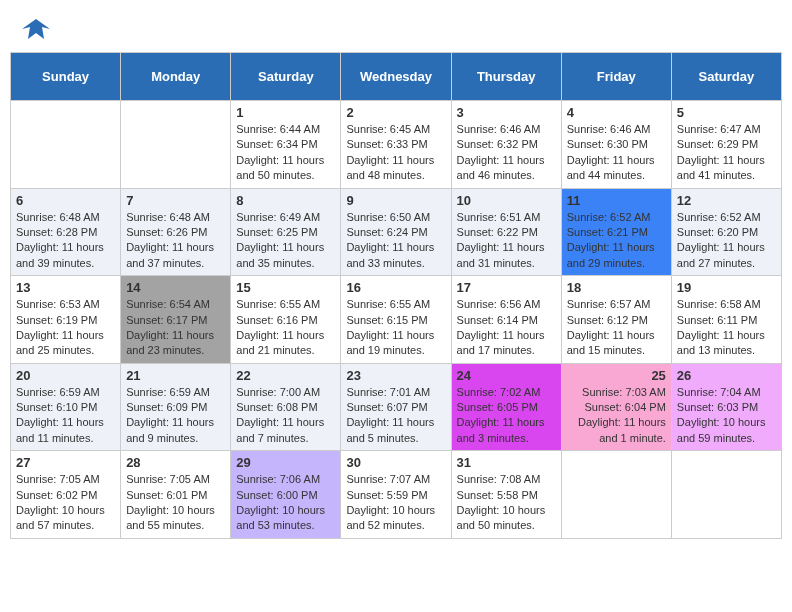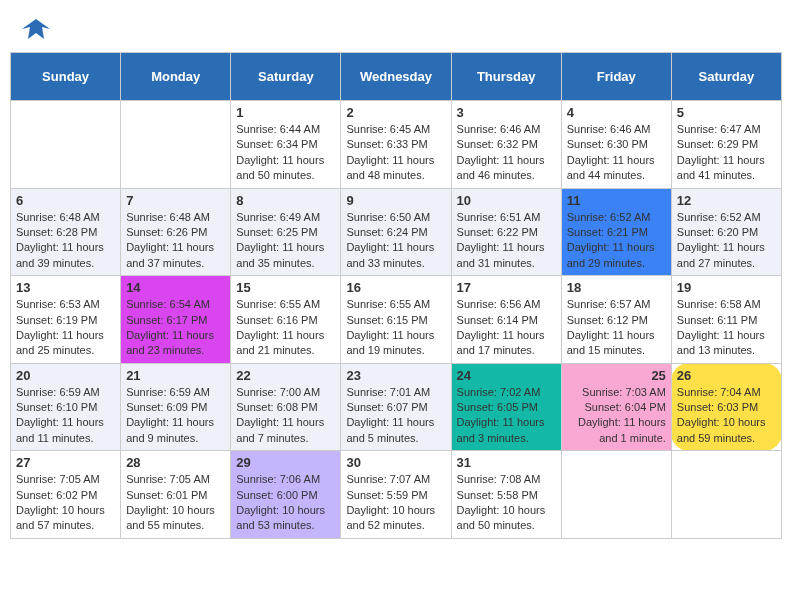--- a/index.html
+++ b/index.html
@@ -200,21 +200,21 @@
 Daylight: 11 hours and 27 minutes.</div>
         </td>
       </tr>
       <tr>
         <td style="background-color: rgb(255, 255, 255);">
           <span class="day-number">13</span>
           <div class="day-info">Sunrise: 6:53 AM
 Sunset: 6:19 PM
 Daylight: 11 hours and 25 minutes.</div>
         </td>
-        <td style="background-color: #d946ef;">
+        <td style="background-color: #a3a3a3;">
           <span class="day-number">14</span>
           <div class="day-info">Sunrise: 6:54 AM
 Sunset: 6:17 PM
 Daylight: 11 hours and 23 minutes.</div>
         </td>
         <td style="background-color: rgb(255, 255, 255); margin-top: 20px;">
           <span class="day-number">15</span>
           <div class="day-info">Sunrise: 6:55 AM
 Sunset: 6:16 PM
 Daylight: 11 hours and 21 minutes.</div>
@@ -262,33 +262,33 @@
           <div class="day-info">Sunrise: 7:00 AM
 Sunset: 6:08 PM
 Daylight: 11 hours and 7 minutes.</div>
         </td>
         <td style="background-color: rgb(238, 242, 248);">
           <span class="day-number">23</span>
           <div class="day-info">Sunrise: 7:01 AM
 Sunset: 6:07 PM
 Daylight: 11 hours and 5 minutes.</div>
         </td>
-        <td style="background-color: #14b8a6;">
+        <td style="background-color: #d946ef;">
           <span class="day-number">24</span>
           <div class="day-info">Sunrise: 7:02 AM
 Sunset: 6:05 PM
 Daylight: 11 hours and 3 minutes.</div>
         </td>
         <td style="background-color: #f9a8d4; text-align: right;">
           <span class="day-number">25</span>
           <div class="day-info">Sunrise: 7:03 AM
 Sunset: 6:04 PM
 Daylight: 11 hours and 1 minute.</div>
         </td>
-        <td style="background-color: #fde047; border-radius: 18px;">
+        <td style="background-color: #f0abfc;">
           <span class="day-number">26</span>
           <div class="day-info">Sunrise: 7:04 AM
 Sunset: 6:03 PM
 Daylight: 10 hours and 59 minutes.</div>
         </td>
       </tr>
       <tr>
         <td style="background-color: rgb(255, 255, 255);">
           <span class="day-number">27</span>
           <div class="day-info">Sunrise: 7:05 AM

